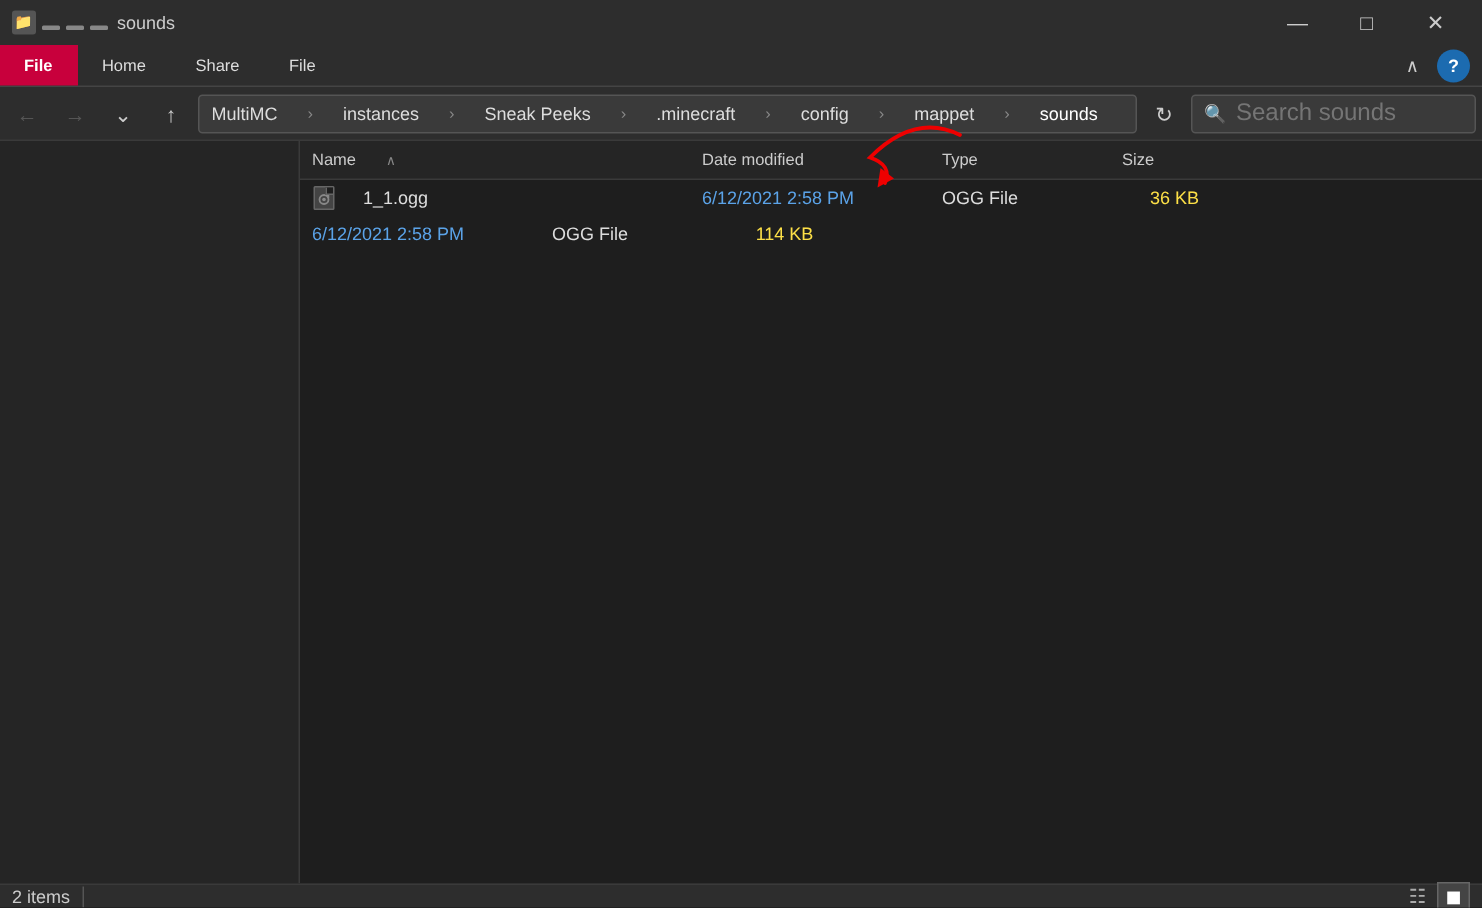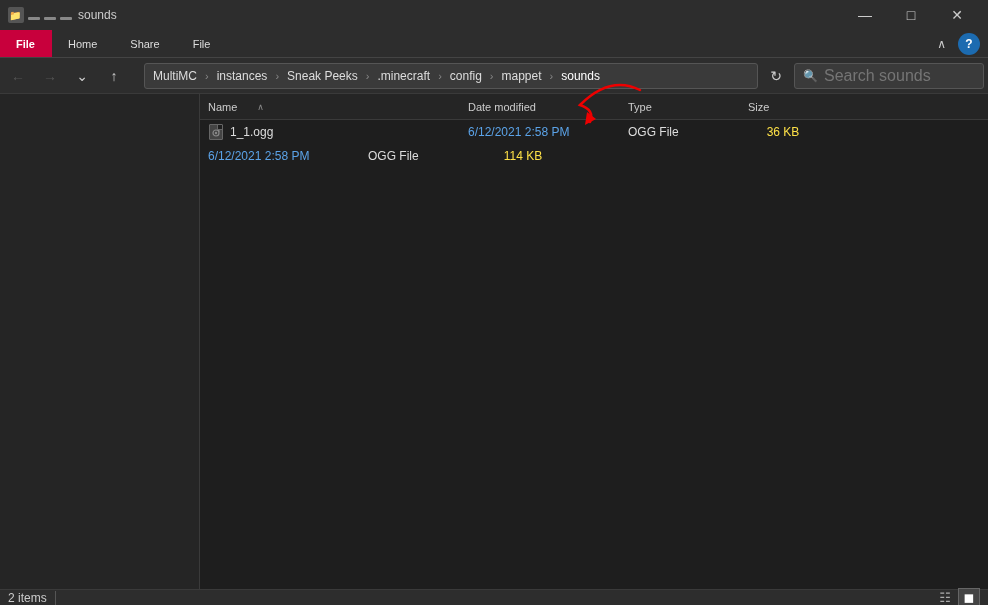--- a/index.html
+++ b/index.html
@@ -132,23 +132,22 @@
 
     .breadcrumb-bar {
       flex: 1;
       height: 26px;
       background: #3a3a3a;
       border: 1px solid #555;
       border-radius: 3px;
       display: flex;
       align-items: center;
       padding: 0 8px;
-      gap: 4px;
+      gap: 16px;
       overflow: hidden;
-      margin-left: 12px;
     }
     .breadcrumb-item {
       color: #ddd;
       font-size: 12px;
       white-space: nowrap;
       cursor: pointer;
     }
     .breadcrumb-sep {
       color: #888;
       margin: 0 4px;
@@ -263,21 +262,21 @@
     }
     .ogg-icon::before {
       content: '';
       position: absolute;
       top: 0; right: 0;
       width: 4px; height: 4px;
       background: #1e1e1e;
       border-left: 1px solid #666;
       border-bottom: 1px solid #666;
     }
-    .cell-name { width: 260px; color: #ddd; font-size: 12px; display: flex; align-items: center; }
+    .cell-name { width: 260px; color: #ddd; font-size: 12px; display: flex; align-items: center; gap: 12px; }
     .cell-date { width: 160px; color: #5ba3e8; font-size: 12px; }
     .cell-type { width: 120px; color: #ddd; font-size: 12px; }
     .cell-size { width: 80px; color: #fde047; font-size: 12px; text-align: center; padding-right: 10px; }
 
     
     .annotation-layer {
       position: absolute;
       top: 0; left: 0;
       width: 988px; height: 605px;
       pointer-events: none;

